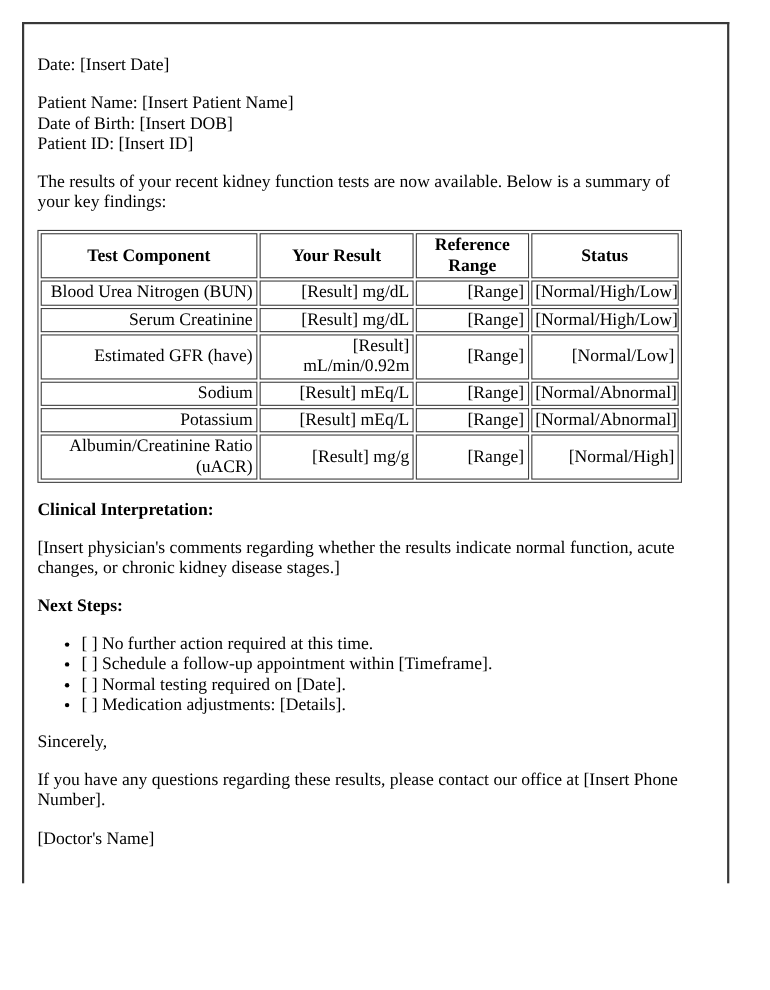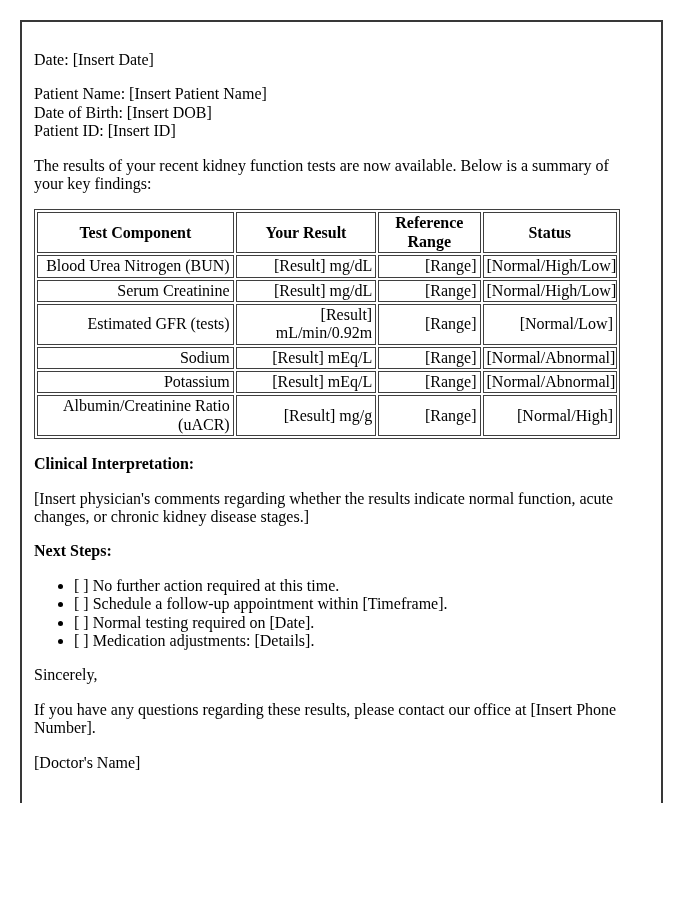--- a/index.html
+++ b/index.html
@@ -98,21 +98,21 @@
         <td>[Range]</td>
         <td class="status-cell">[Normal/High/Low]</td>
       </tr>
       <tr>
         <td>Serum Creatinine</td>
         <td>[Result] mg/dL</td>
         <td>[Range]</td>
         <td class="status-cell">[Normal/High/Low]</td>
       </tr>
       <tr>
-        <td>Estimated GFR (tests)</td>
+        <td>Estimated GFR (have)</td>
         <td>[Result] mL/min/0.92m</td>
         <td>[Range]</td>
         <td class="status-cell">[Normal/Low]</td>
       </tr>
       <tr>
         <td>Sodium</td>
         <td>[Result] mEq/L</td>
         <td>[Range]</td>
         <td class="status-cell">[Normal/Abnormal]</td>
       </tr>

